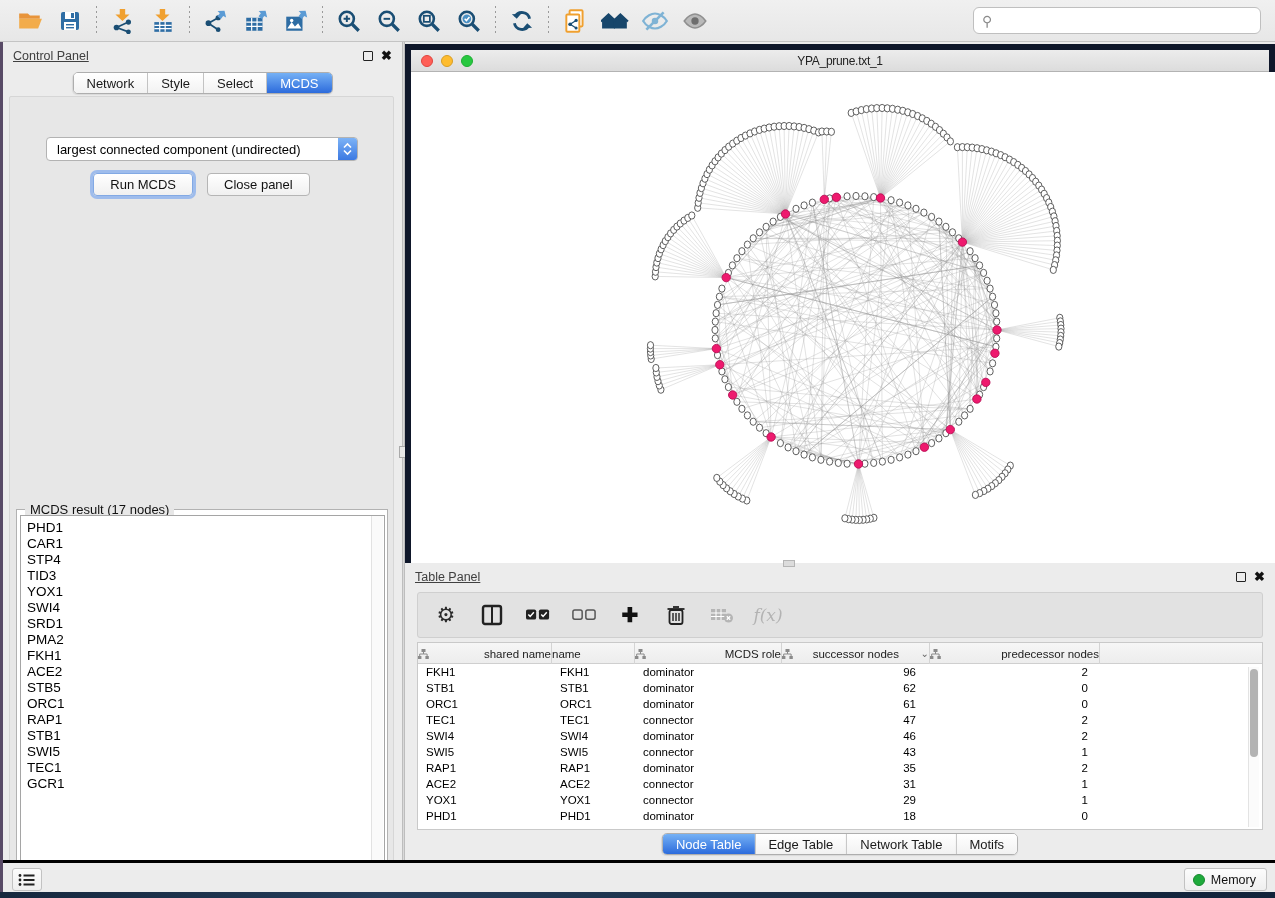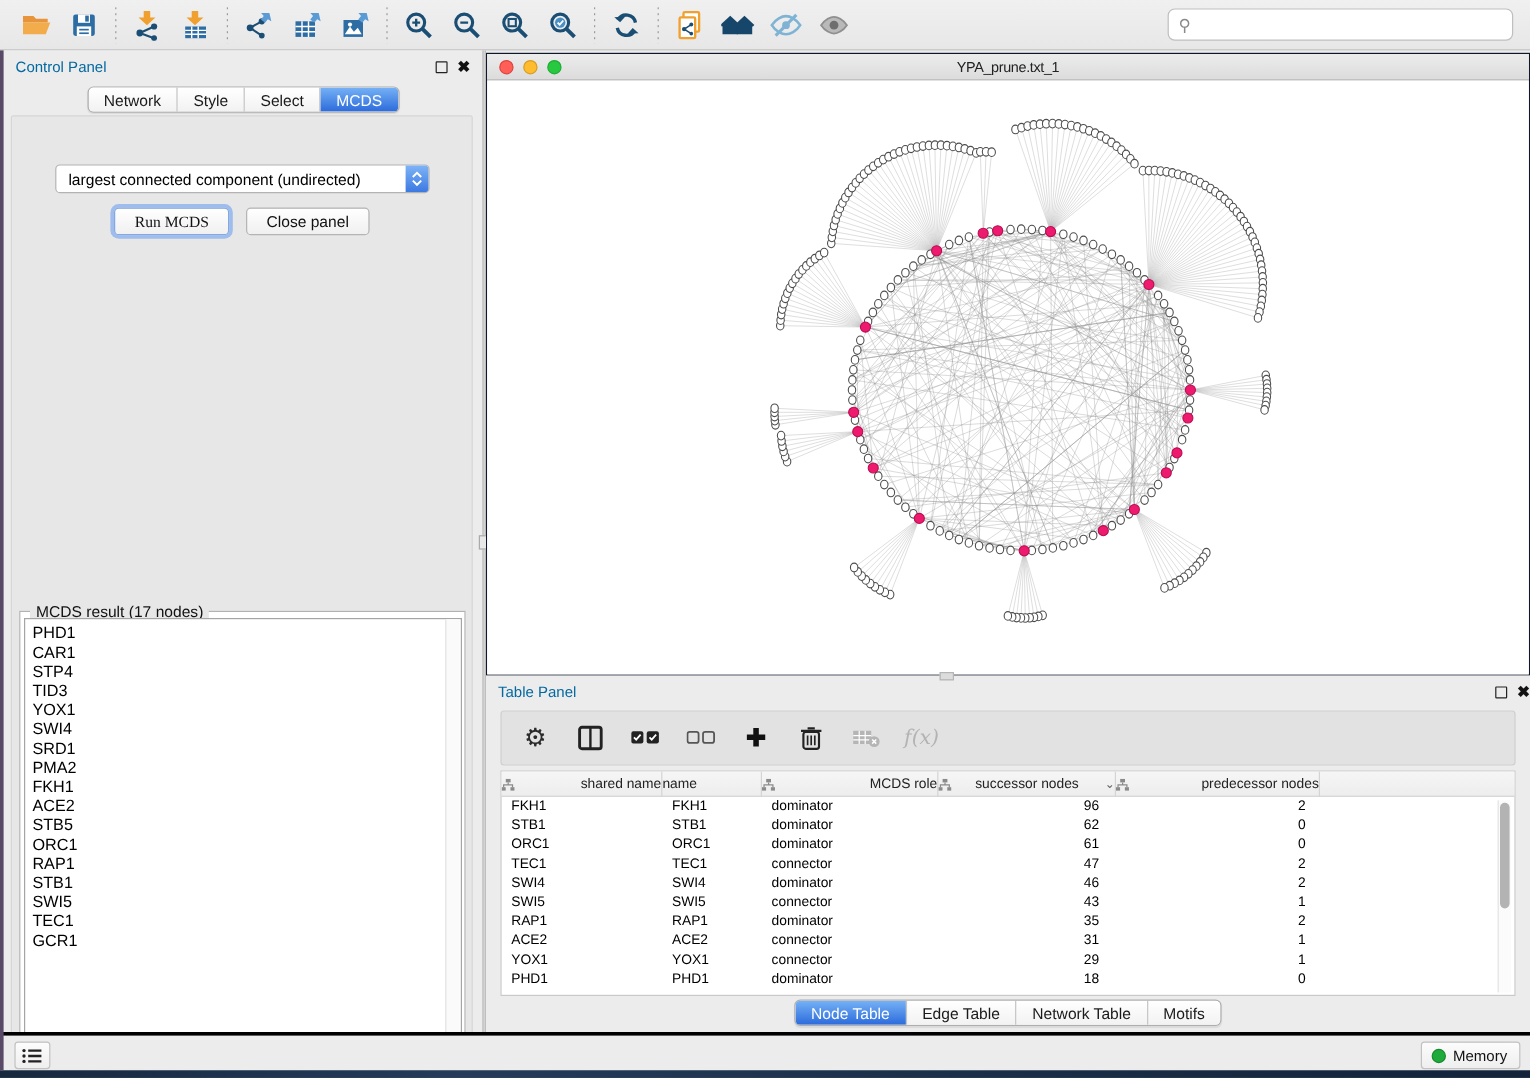--- a/index.html
+++ b/index.html
@@ -21,21 +21,21 @@
     background-size:1px 5px; background-repeat:repeat-y; }
   #search-wrap { position:absolute; right:14px; top:7px; width:288px; height:27px;
     background:#fff; border:1px solid #bfbfbf; border-radius:6px;
     display:flex; align-items:center; padding-left:8px; }
   #search-wrap input { border:none; outline:none; flex:1; font-size:13px; background:transparent; }
   .mag { color:#8a8a8a; font-size:14px; margin-right:4px; }
 
   
   #control-panel { position:absolute; left:3px; top:42px; width:399px; height:818px; background:#ececec; }
   .panel-head { height:28px; display:flex; align-items:center; padding:0 10px; }
-  .panel-title { font-size:12.5px; color:#0369a1; }
+  .panel-title { font-size:12.5px; color:#404040;text-decoration:underline; }
   .win-ctrls { margin-left:auto; display:flex; gap:8px; align-items:center; }
   .wc-float { width:10px; height:10px; border:1.6px solid #222; border-radius:1px; }
   .wc-close { font-size:13px; font-weight:bold; color:#111; line-height:10px; }
 
   .seg { display:inline-flex; border:1px solid #aeaeae; border-radius:5px; overflow:hidden;
     background:#fff; box-shadow:0 1px 1px rgba(0,0,0,.08); }
   .seg .segb { border:none; background:linear-gradient(#ffffff,#f2f2f2); padding:3px 13px;
     font-family:"Liberation Sans",sans-serif; font-size:13px; color:#1a1a1a;
     border-left:1px solid #c3c3c3; height:20px; }
   .seg .segb:first-child { border-left:none; }
@@ -48,21 +48,21 @@
   #opt-select { position:absolute; left:36px; top:40px; width:312px; height:24px; background:#fff;
     border:1px solid #b3b3b3; border-radius:4px; display:flex; align-items:center; font-size:13px;justify-content:space-between; }
   #opt-select .val { flex:1; padding-left:10px; white-space:nowrap; }
   .stepper { width:19px; height:22px; border-radius:0 3px 3px 0;
     background:linear-gradient(#7db3f6,#3c79e2); display:flex; flex-direction:column;
     align-items:center; justify-content:center; color:#fff; }
   .stepper svg { display:block; }
   #cp-buttons { position:absolute; top:76px; width:100%; display:flex; justify-content:center; gap:14px; }
   .mbtn { height:23px; padding:0 16px; font-size:13px; font-family:"Liberation Sans",sans-serif;
     background:linear-gradient(#ffffff,#f0f0f0); border:1px solid #b5b5b5; border-radius:4px; color:#111; }
-  .mbtn.focus { box-shadow:0 0 0 3px rgba(110,160,240,.6); border-color:#82a9e4;font-family:Liberation Serif, serif; }
+  .mbtn.focus { box-shadow:0 0 0 3px rgba(110,160,240,.6); border-color:#82a9e4; }
 
   #mcds-box { position:absolute; left:6px; top:412px; width:372px; height:376px;
     border:1px solid #b2b2b2; background:#ffffff; }
   #mcds-legend { position:absolute; left:8px; top:-8px; background:#e7e7e7; padding:0 5px;
     font-size:13px; color:#111; }
   #mcds-list { position:absolute; left:3px; top:5px; width:365px; height:367px; background:#fff;
     border:1px solid #a5a5a5; overflow:hidden; padding:4px 0 0 6px; }
   .mcds-item { font-size:13.5px; line-height:16px; color:#000; }
   #mcds-scroll { position:absolute; right:4px; top:6px; width:12px; height:365px;
     background:#fafafa; border-left:1px solid #e2e2e2; }
@@ -70,21 +70,21 @@
   
   #vsplit { position:absolute; left:402px; top:42px; width:3px; height:818px; background:#d9d9d9;
     border-left:1px solid #bdbdbd; border-right:1px solid #bdbdbd; }
   #vsplit-handle { position:absolute; left:-4px; top:404px; width:10px; height:12px;
     background:#e8e8e8; border:1px solid #aaa; }
   #hsplit-handle { position:absolute; left:378px; top:-3px; width:12px; height:7px;
     background:#dcdcdc; border:1px solid #b5b5b5; }
 
   
   #net-window { position:absolute; left:405px; top:44px; width:870px; height:519px;
-    border:1px solid #0f172a; background:#fff; }
+    border:6px solid #0f172a; background:#fff; }
   #net-titlebar { height:22px; background:linear-gradient(#ececec,#dcdcdc);
     border-bottom:1px solid #b3b3b3; display:flex; align-items:center; position:relative; }
   .tl { width:12px; height:12px; border-radius:50%; margin-left:8px; }
   .tl.red { background:#ff5f57; border:1px solid #e0443e; margin-left:10px;}
   .tl.yellow { background:#febc2e; border:1px solid #d89e24; }
   .tl.green { background:#28c840; border:1px solid #1eae33; }
   #net-title { position:absolute; left:0; right:0; text-align:center; font-size:12px;
     letter-spacing:-0.3px; color:#222; }
   #net-canvas { width:868px; height:495px; background:#fff; }
 
@@ -1032,21 +1032,21 @@
           <circle cx="447.5" cy="392.0" r="4.2"></circle>
           <circle cx="360.1" cy="365.0" r="4.2"></circle>
           <circle cx="321.7" cy="323.0" r="4.2"></circle>
           <circle cx="308.8" cy="292.7" r="4.2"></circle>
           <circle cx="305.4" cy="276.6" r="4.2"></circle>
         </g>
       </svg>
   </div>
 
   <div id="table-panel">
-    <div class="panel-head" style="padding-right:0; position:relative;">
+    <div class="panel-head" style="padding-right:10px; position:relative;">
       <div id="hsplit-handle"></div>
       <span class="panel-title">Table Panel</span>
       <span class="win-ctrls">
         <span class="wc-float"></span>
         <span class="wc-close">✖</span>
       </span>
     </div>
     <div id="tp-toolbar">
       <span class="ticon gear">⚙</span>
       <span class="ticon">

